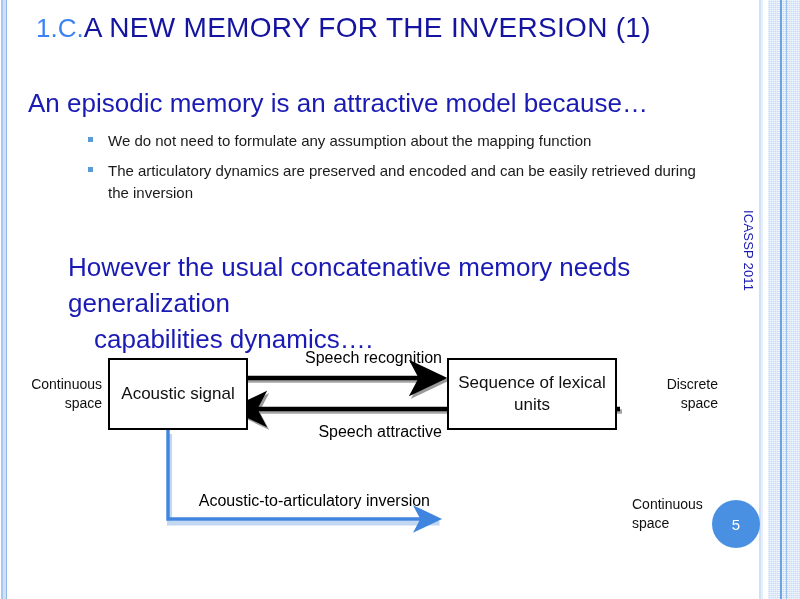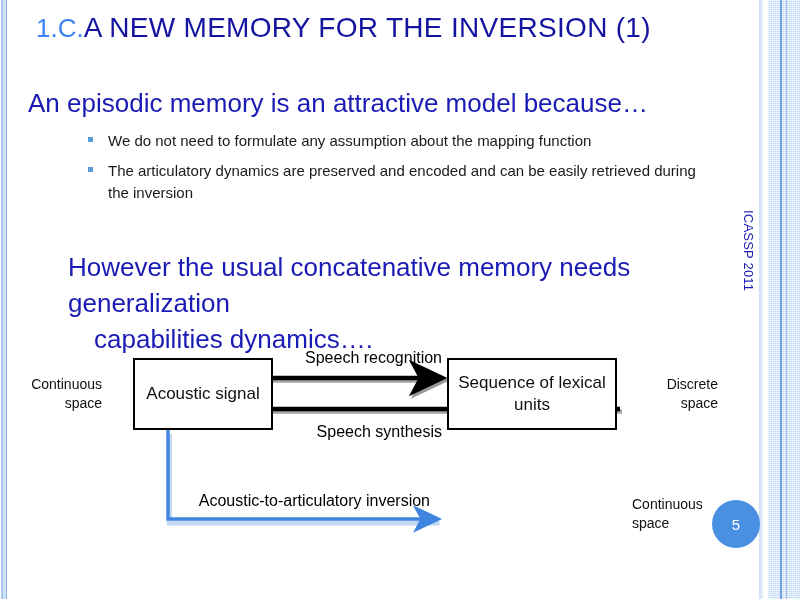--- a/index.html
+++ b/index.html
@@ -164,21 +164,21 @@
     box-sizing: border-box;
     display: flex;
     align-items: center;
     justify-content: center;
     text-align: center;
     font-size: 17px;
     color: #101010;
     line-height: 1.3;
     font-family: "Liberation Sans", sans-serif;
   }
-  #box-acoustic { left: 108px; top: 28px; width: 140px; height: 72px; margin-left: 25px; }
+  #box-acoustic { left: 108px; top: 28px; width: 140px; height: 72px; }
   #box-lexical  { left: 447px; top: 28px; width: 170px; height: 72px; }
 
   .side-label {
     position: absolute;
     font-size: 14px;
     color: #101010;
     line-height: 1.35;
     font-family: "Liberation Sans", sans-serif;
   }
   #label-continuous-left { left: 14px; top: 45px; width: 88px; text-align: right; }
@@ -264,21 +264,21 @@
       <line x1="620" y1="79" x2="234" y2="79" stroke="#000000" stroke-width="4.5" marker-end="url(#ah-black)"></line>
 
       <path d="M168,102 L168,191 L438,191" fill="none" stroke="#8fb8e6" stroke-width="5" opacity="0.55" transform="translate(1.5,2)"></path>
       <path d="M168,100 L168,189 L438,189" fill="none" stroke="#3f85e0" stroke-width="3.4" marker-end="url(#ah-blue)"></path>
     </svg>
 
     <div class="node-box" id="box-acoustic">Acoustic signal</div>
     <div class="node-box" id="box-lexical">Sequence of lexical units</div>
 
     <div class="arrow-label" id="label-recognition">Speech recognition</div>
-    <div class="arrow-label" id="label-synthesis">Speech synthesis</div>
+    <div class="arrow-label" id="label-synthesis">Speech attractive</div>
     <div class="arrow-label" id="label-inversion">Acoustic-to-articulatory inversion</div>
 
     <div class="side-label" id="label-continuous-left">Continuous space</div>
     <div class="side-label" id="label-discrete-right">Discrete space</div>
     <div class="side-label" id="label-continuous-bot">Continuous space</div>
   </div>
 
 </div>
 
 </body></html>

